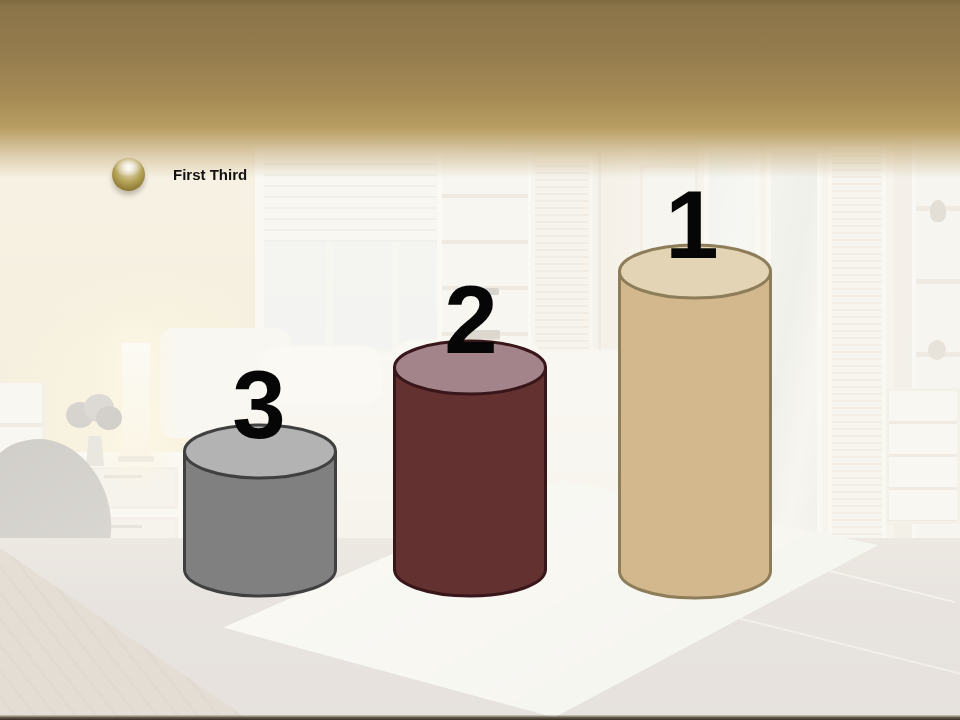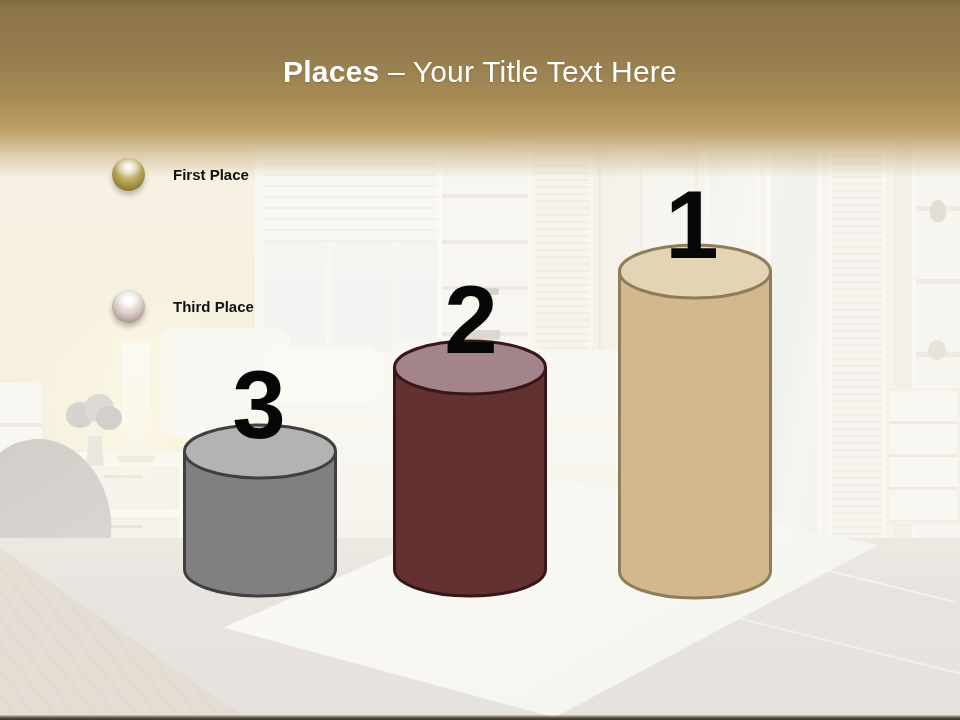--- a/index.html
+++ b/index.html
@@ -199,31 +199,24 @@
     <div class="chair-leg"></div>
     <div class="floor"></div>
     <div class="wood-floor"></div>
     <div class="floor-seam-1"></div>
     <div class="floor-seam-2"></div>
     <div class="fur-rug"></div>
     <div class="wash"></div>
   </div>
 
   <div class="header-band"></div>
-  <div class="title">
-    <span class="bold">Places</span><span class="sep"> – </span><span class="rest">Your Title Text Here</span>
-  </div>
 
   <div class="legend-item legend-1">
     <div class="sphere sphere-gold"></div>
-    <div class="lbl">First Place</div>
-  </div>
-  <div class="legend-item legend-3">
-    <div class="sphere sphere-silver"></div>
-    <div class="lbl">Third Place</div>
+    <div class="lbl">First Third</div>
   </div>
 
   <svg class="cyl cyl-3" width="156" height="175" viewBox="0 0 156 175">
     <path d="M2.5,28.5 L2.5,146.5 A75.5,26.5 0 0 0 153.5,146.5 L153.5,28.5 Z" stroke-width="3" stroke-linejoin="round" fill="#808080" stroke="#404040"></path>
     <ellipse cx="78" cy="28.5" rx="75.5" ry="26.5" stroke-width="3" fill="#b3b3b3" stroke="#404040"></ellipse>
   </svg>
   <svg class="cyl cyl-2" width="156" height="259" viewBox="0 0 156 259">
     <path d="M2.5,28.5 L2.5,230.5 A75.5,26.5 0 0 0 153.5,230.5 L153.5,28.5 Z" stroke-width="3" stroke-linejoin="round" fill="#633130" stroke="#39161a"></path>
     <ellipse cx="78" cy="28.5" rx="75.5" ry="26.5" stroke-width="3" fill="#a3848a" stroke="#39161a"></ellipse>
   </svg>

